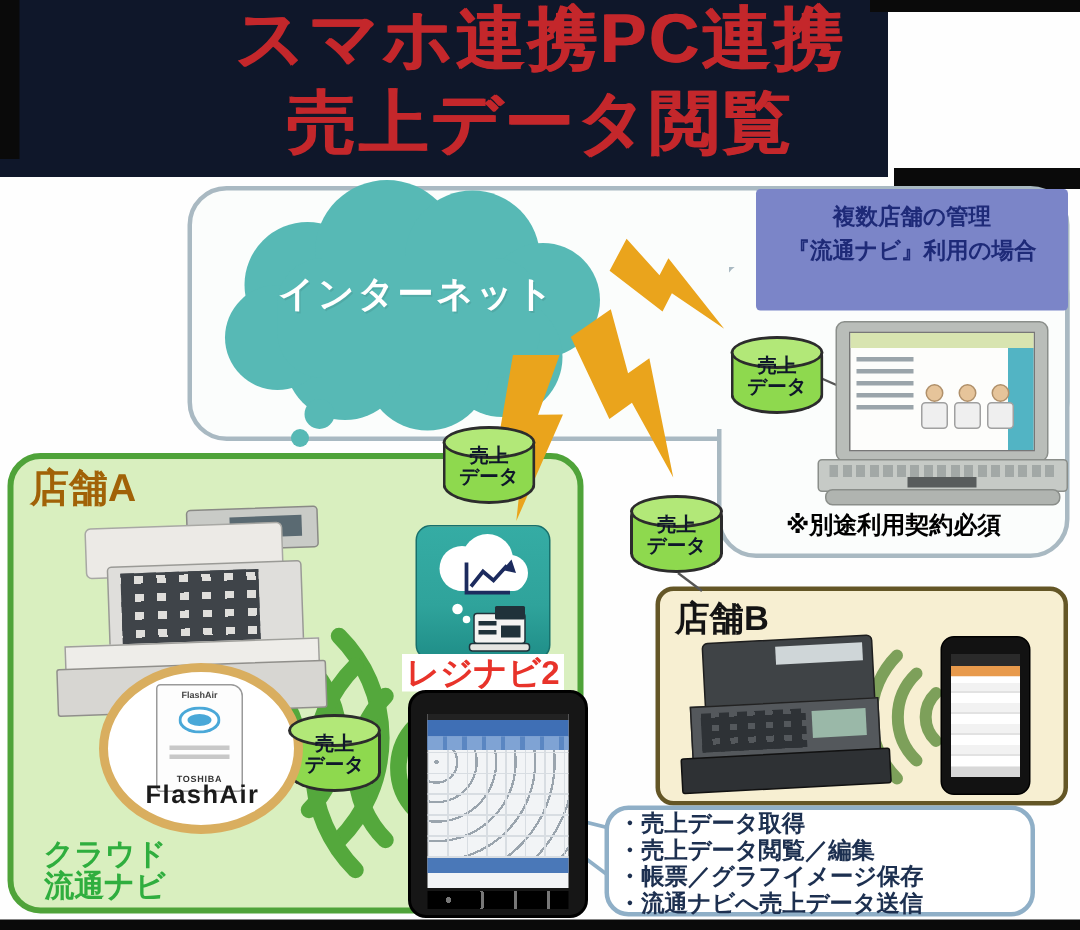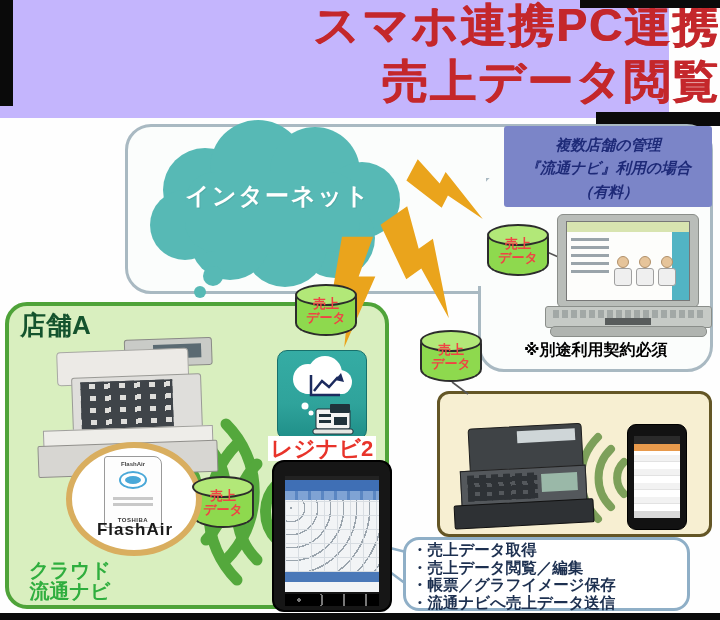--- a/index.html
+++ b/index.html
@@ -1,21 +1,21 @@
 <!DOCTYPE html>
 <html style="--title-red: #c4272b; --cloud-teal: #57b9b5; --panel-border: #a9b9c2; --storea-fill: #d9efbf; --storea-border: #4fa339; --storeb-fill: #f7efd2; --storeb-border: #645626; --mgmt-blue: #7b85c8; --mgmt-text: #1e2a78; --cyl-green: #8ed94e; --cyl-green-top: #b2e878; --bolt-orange: #eaa41c; --wifi-green: #54a83c; --wifi-olive: #7da05a; --regnavi-teal: #2fa39b; --regnavi-red: #e8332a; --free-green: #2fae3e; --bubble-border: #8fafc7; --bullet-navy: #1d3050; --callout-tan: #d9ae5f;"><head>
 <meta charset="utf-8">
 <style>
   html,body{margin:0;padding:0;background:#fff;}
   .page{position:relative;width:720px;height:620px;overflow:hidden;background:#fefefe;
         font-family:"Liberation Sans","DejaVu Sans",sans-serif;}
   .abs{position:absolute;}
 
   
-  .title-wrap{left:0;top:0;width:669px;height:118px;background:#c4b5fd;text-align:right;}
+  .title-wrap{left:0;top:0;width:592px;height:118px;background:#0f172a;text-align:center;}
   .title-line{width:720px;color:var(--title-red);font-weight:900;font-size:46px;line-height:1.0;
               letter-spacing:2px;text-shadow:1px 0 currentColor;}
   .title-line1{left:0;top:2px;}
   .title-line2{left:0;top:58px;}
 
   
   .bar{background:#0a0a0a;}
   .bar-left{left:0;top:0;width:13px;height:106px;}
   .bar-topright{left:580px;top:0;width:140px;height:8px;}
   .bar-right{left:596px;top:112px;width:124px;height:14px;}
@@ -26,32 +26,32 @@
   .panel-a{left:125px;top:124px;width:582px;height:164px;border-radius:26px;}
   .panel-b{left:478px;top:170px;width:229px;height:196px;border-radius:26px;}
   .patch{background:#fbfdfc;}
   .patch-1{left:486px;top:286px;width:216px;height:10px;}
   .patch-2{left:484px;top:168px;width:218px;height:10px;}
   .patch-3{left:476px;top:178px;width:10px;height:108px;}
 
   
   .mgmt-box{left:504px;top:126px;width:208px;height:81px;background:var(--mgmt-blue);
             border-radius:3px;color:var(--mgmt-text);font-weight:900;text-align:center;
-            font-size:15px;line-height:1.55;padding-top:7px;box-sizing:border-box;font-style:italic;}
+            font-size:15px;line-height:1.55;padding-top:7px;box-sizing:border-box;}
 
   
   .cloud-text{color:#fff;font-weight:900;text-align:center;width:240px;
               text-shadow:1px 1px 0 rgba(0,0,0,0.08);}
   .cloud-t1{left:158px;top:180px;font-size:24px;letter-spacing:2px;}
   .cloud-t2{left:158px;top:208px;font-size:23px;}
 
   
   .storea{left:5px;top:302px;width:384px;height:307px;background:var(--storea-fill);
           border:4px solid var(--storea-border);border-radius:22px;box-sizing:border-box;}
-  .storea-label{left:20px;top:308px;font-size:26px;font-weight:900;color:#14532d;}
+  .storea-label{left:20px;top:308px;font-size:26px;font-weight:900;color:#a16207;}
   .freenote{left:0px;top:560px;width:140px;text-align:center;color:var(--free-green);
             font-weight:900;font-size:20px;line-height:21px;}
   .wifi-label{left:166px;top:561px;font-size:18px;font-weight:900;color:#171717;}
   .flash-label{left:68px;top:520px;width:134px;text-align:center;font-size:17px;
                font-weight:900;color:#1b1b1b;letter-spacing:1px;}
 
   
   .rega{left:28px;top:334px;width:190px;height:140px;transform:rotate(-2deg);}
   .rega .disp{position:absolute;left:98px;top:6px;width:86px;height:26px;background:#c9cbc7;
               border:1px solid #8a8a86;border-radius:3px;}
@@ -86,21 +86,21 @@
                  font-weight:700;color:#333;letter-spacing:0.5px;}
 
   
   .cyl{width:64px;}
   .cyl .ctop{position:absolute;left:0;top:0;width:62px;height:22px;background:var(--cyl-green-top);
              border:2px solid #2c2c2c;border-radius:50%;z-index:2;box-sizing:border-box;}
   .cyl .cbody{position:absolute;left:0;top:10px;width:62px;height:42px;background:var(--cyl-green);
               border:2px solid #2c2c2c;border-top:none;box-sizing:border-box;
               border-radius:4px 4px 31px 31px / 4px 4px 13px 13px;}
   .cyl .clabel{position:absolute;left:0;top:13px;width:62px;text-align:center;z-index:3;
-               font-size:13px;line-height:14px;font-weight:900;color:#ef4444;}
+               font-size:13px;line-height:14px;font-weight:900;color:#0f172a;}
   .cyl-1{left:295px;top:284px;} .cyl-2{left:420px;top:330px;}
   .cyl-3{left:487px;top:224px;} .cyl-4{left:192px;top:476px;}
 
   
   .regnavi{left:277px;top:350px;width:88px;height:88px;border-radius:10px;
            background:linear-gradient(180deg,#35aca4,var(--regnavi-teal) 60%,#1f8e88);
            border:1px solid #17706c;}
   .regnavi-label{left:268px;top:436px;width:108px;height:25px;background:#fff;text-align:center;
                  font-size:22px;font-weight:900;color:var(--regnavi-red);line-height:25px;}
 
@@ -201,21 +201,20 @@
   <div class="abs patch patch-2"></div>
   <div class="abs patch patch-3"></div>
 
   <div class="abs storea"></div>
 
   <div class="abs storeb"></div>
 
   <div class="abs mgmt-box">
     <div>複数店舗の管理</div>
     <div>『流通ナビ』利用の場合</div>
-    <div>（有料）</div>
   </div>
 
   <svg class="abs svg-layer" viewBox="0 0 720 620">
     <defs>
       <polygon id="bolt" points="22,0 50,4 32,38 47,40 10,100 22,52 6,50"></polygon>
     </defs>
 
     <g style="fill:var(--cloud-teal)">
       <circle cx="205" cy="190" r="42"></circle>
         <circle cx="258" cy="168" r="48"></circle>
@@ -344,20 +343,21 @@
     <span class="scr">
       <span class="st"></span>
         <span class="hd"></span>
         <span class="ch"></span>
       <span class="grid"></span>
       <span class="ft"></span>
     </span>
     <span class="nav"></span>
   </div>
 
+  <div class="abs storeb-label">店舗B</div>
   <div class="abs regb">
     <span class="top">
         <i></i>
       </span>
     <span class="front">
         <i></i>
       </span>
     <span class="base"></span>
   </div>
   <div class="abs phone">

